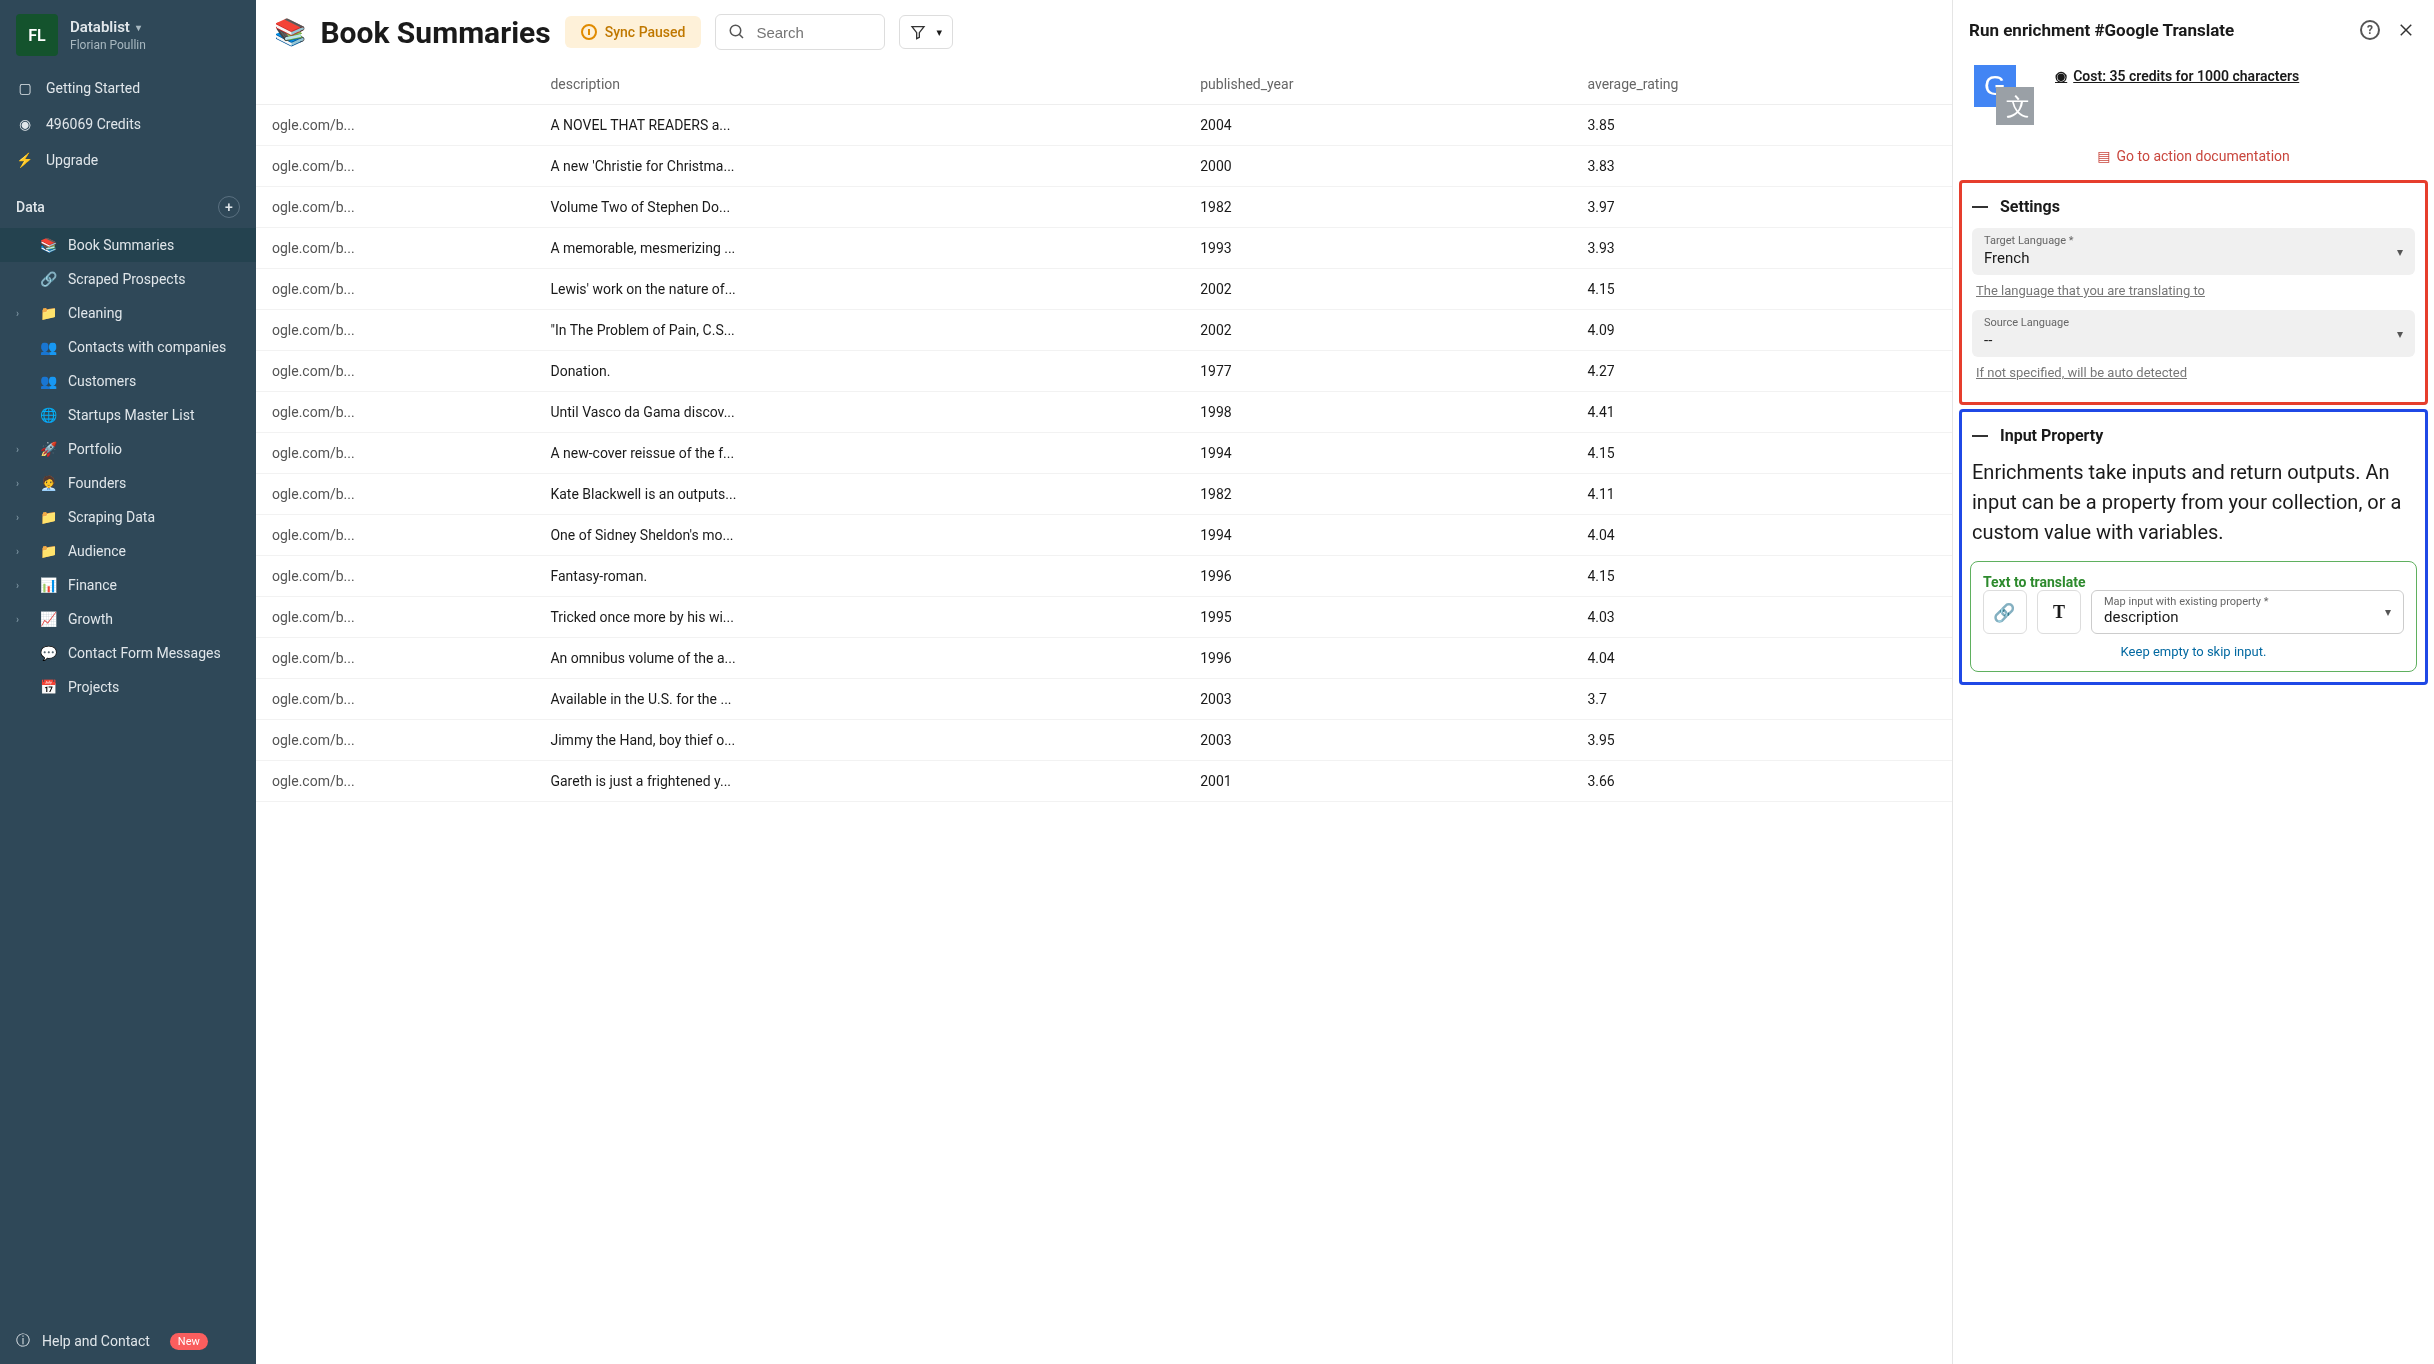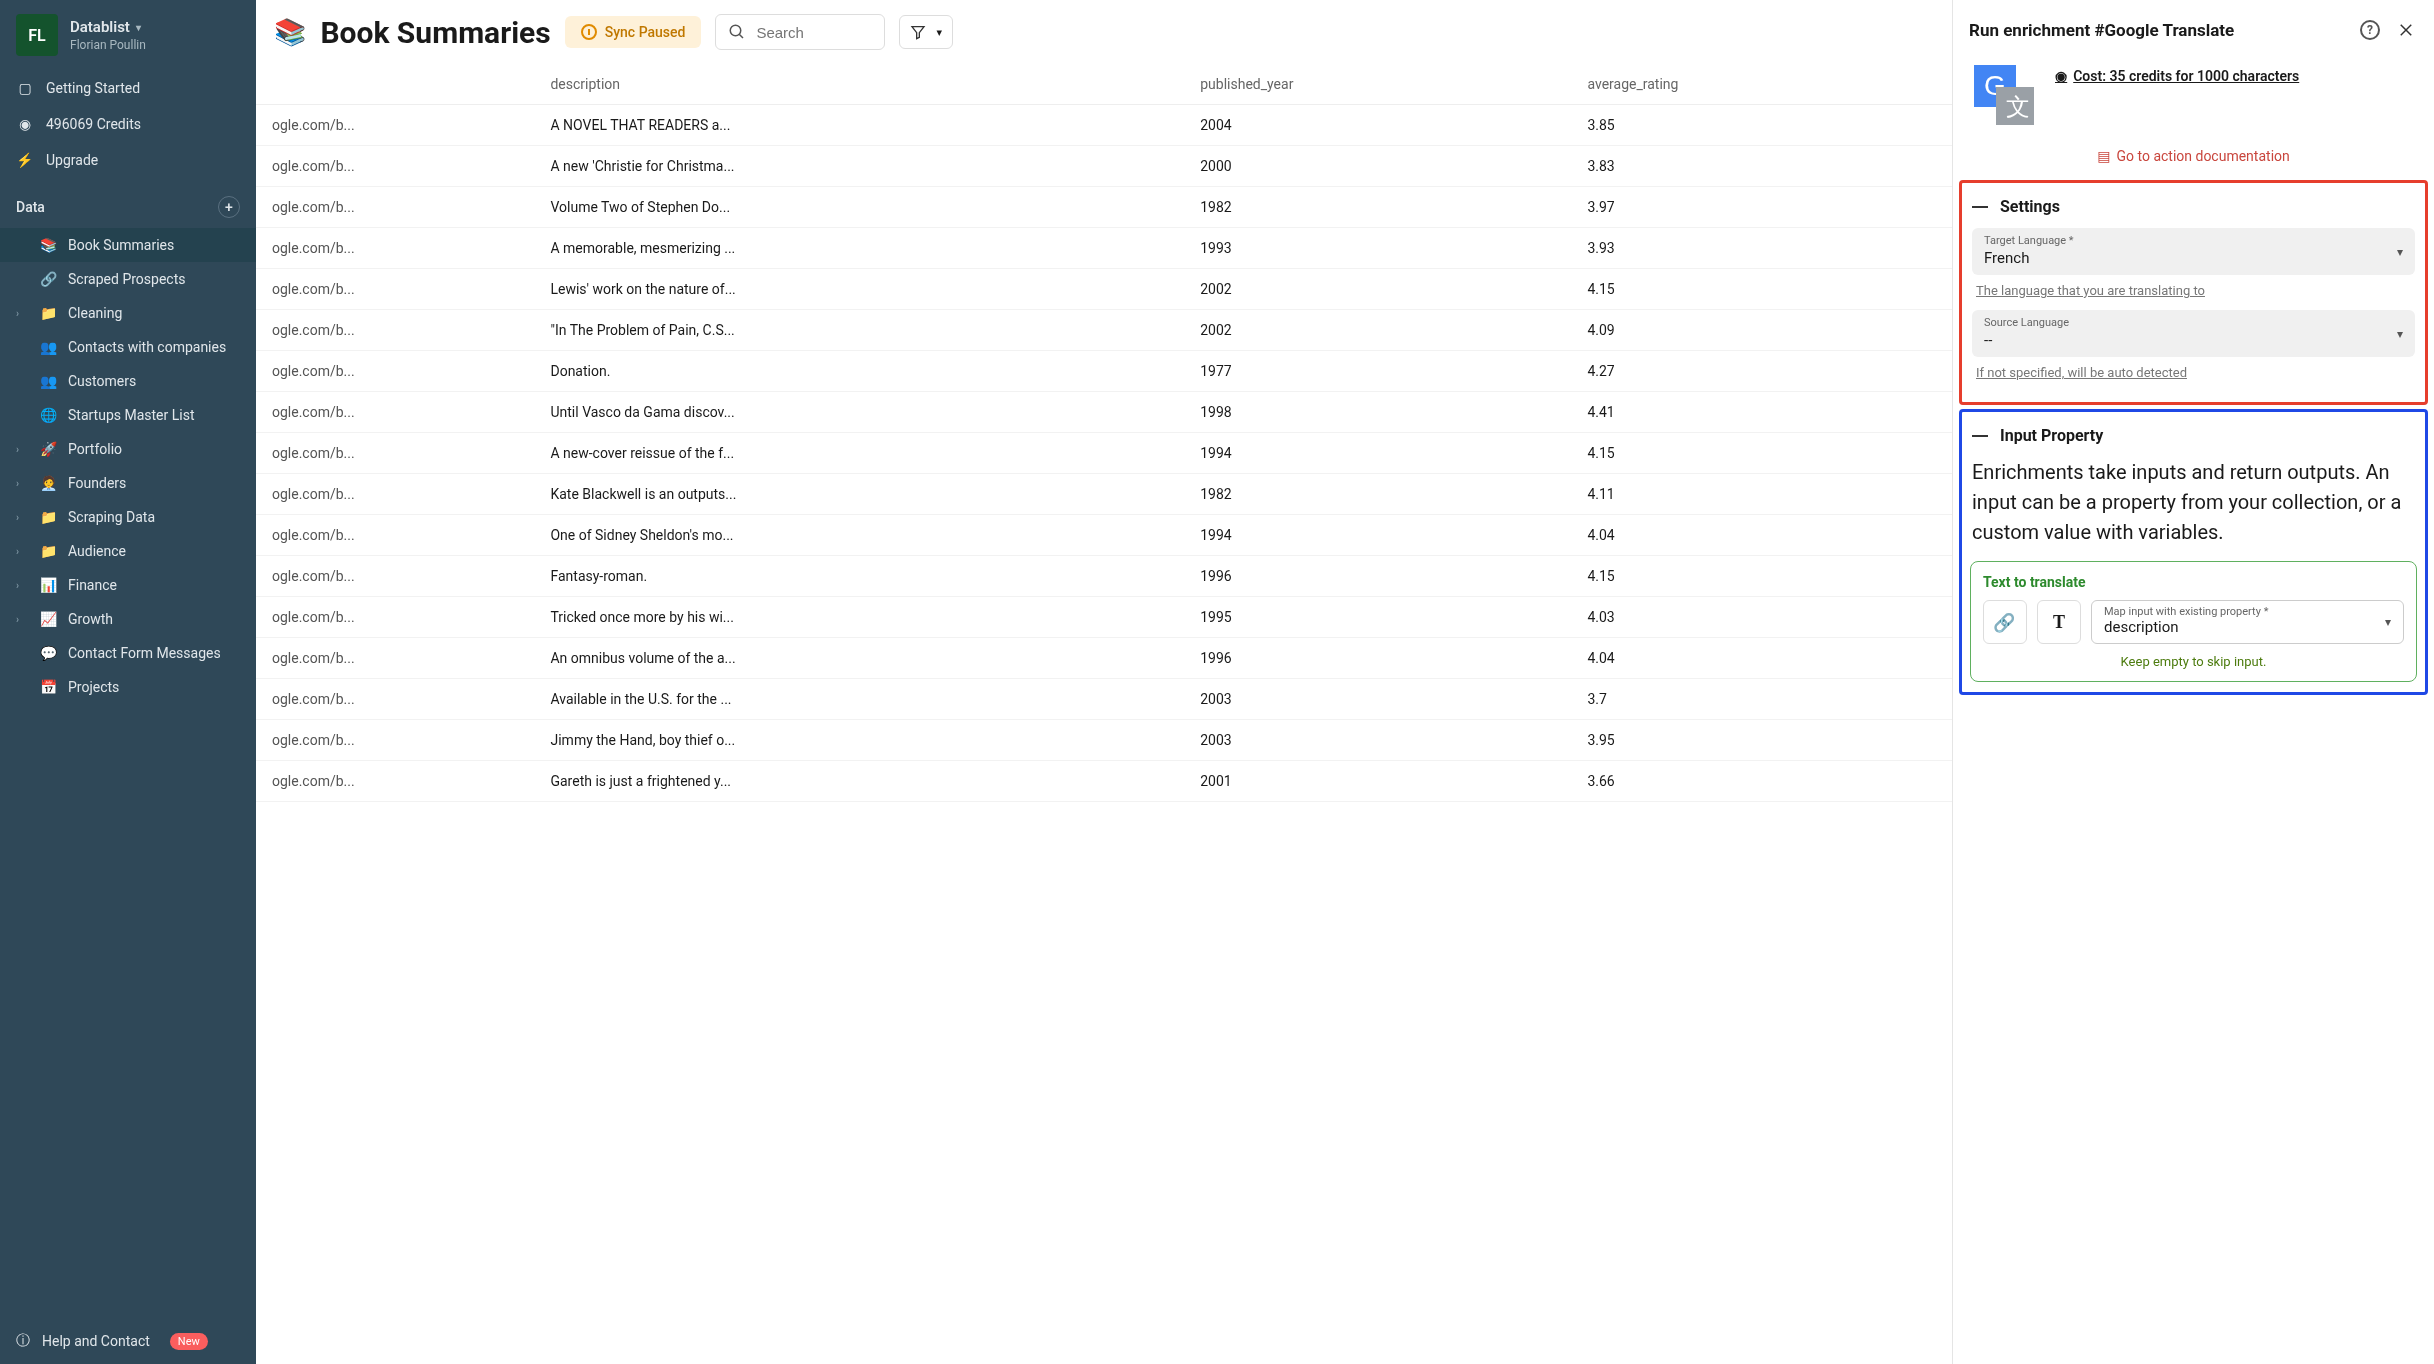--- a/index.html
+++ b/index.html
@@ -65,27 +65,27 @@
 .collapse-icon { width: 16px; height: 2px; background: #333; }
 
 .select-field { background: #f0f0f0; border-radius: 6px; padding: 6px 12px 8px; margin: 0 2px 6px; position: relative; cursor: pointer; }
 .select-label { font-size: 11px; color: #666; }
 .select-value { font-size: 15px; margin-top: 2px; }
 .select-chevron { position: absolute; right: 12px; top: 50%; transform: translateY(-50%); font-size: 12px; color: #555; }
 .field-help { font-size: 13px; color: #777; padding: 2px 6px 12px; text-decoration: underline; }
 
 .input-prop-desc { font-size: 20px; padding: 0 2px 14px; line-height: 1.5; }
 .input-box { border: 1px solid #5fb05f; border-radius: 8px; padding: 12px; }
-.input-box-label { color: #2d8a2d; font-weight: 700; font-size: 14px; margin-bottom: 10px; }
+.input-box-label { color: #2d8a2d; font-weight: 700; font-size: 14px; }
 .input-row { display: flex; gap: 10px; align-items: stretch; }
 .mode-btn { width: 44px; height: 44px; border: 1px solid #ddd; border-radius: 6px; display: flex; align-items: center; justify-content: center; cursor: pointer; font-size: 18px; }
 .prop-select { flex: 1; border: 1px solid #ccc; border-radius: 6px; padding: 4px 12px; position: relative; cursor: pointer; }
 .prop-select-label { font-size: 11px; color: #666; }
 .prop-select-value { font-size: 15px; }
-.input-help { text-align: center; color: #4d7c0f; font-size: 13px; margin-top: 10px; }
+.input-help { text-align: center; color: #0369a1; font-size: 13px; margin-top: 10px; }
 
 .panel-footer { display: flex; justify-content: flex-end; align-items: center; gap: 20px; padding: 20px 24px; margin-top: auto; }
 .cancel-btn { color: #333; cursor: pointer; font-size: 15px; }
 .continue-btn { background: #2f4858; color: #fff; padding: 12px 18px; border-radius: 6px; display: flex; align-items: center; gap: 10px; cursor: pointer; font-size: 15px; }
 
 svg { display: block; }
 </style>
 </head>
 <body>
 

